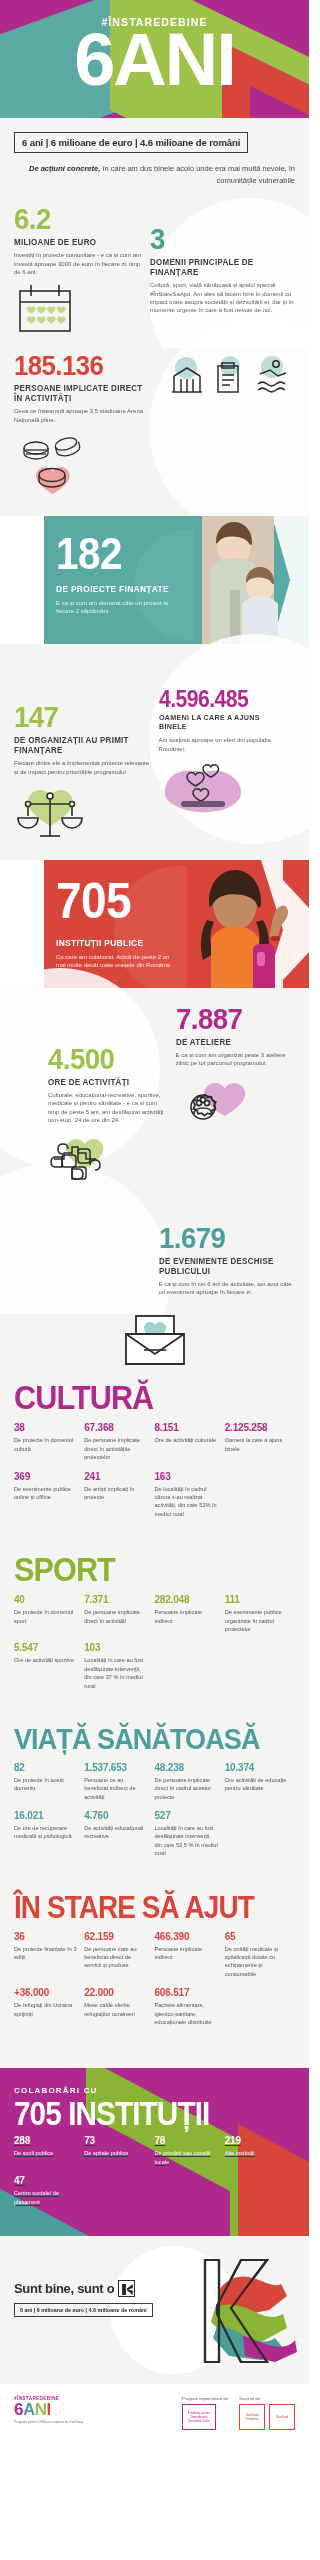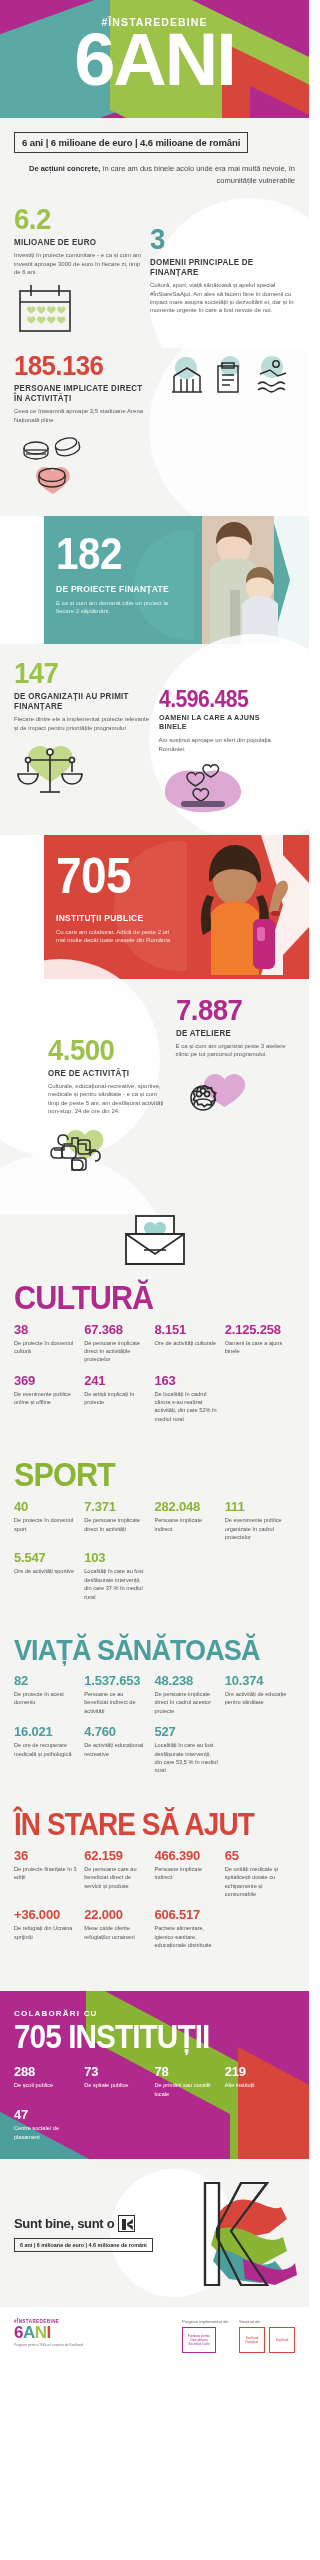--- a/index.html
+++ b/index.html
@@ -61,32 +61,32 @@
   .teal  { color:#4b9e9b; }
   .red   { color:#d8453a; }
   .mag   { color:#b02a8e; }
   .white { color:#ffffff; }
 
   .tagbox {
     border:1px solid #3b3b3b; display:inline-block; padding:4px 7px;
     font-weight:bold; font-size:9.5px; letter-spacing:-0.1px; color:#2c2c2c;
   }
   .lead { font-size:7.5px; line-height:1.55; text-align:right; color:#4a4a4a; }
-  .lead b { color:#2c2c2c; }
+  .lead b { color:#2c2c2c;font-style:italic; }
 
   
   .cat-title {
     font-weight:bold; font-size:30px; line-height:1; letter-spacing:-1px;
     font-family:"Liberation Sans Narrow","Liberation Sans",sans-serif;
     transform:scaleX(0.9); transform-origin:left center;
   }
   .grid { display:flex; flex-wrap:wrap; margin-top:9px; }
   .cell { width:25%; padding-right:7px; margin-bottom:10px; }
   .cell .n {
-    font-weight:bold; font-size:13px; line-height:1;
+    font-weight:bold; font-size:10px; line-height:1;
     font-family:"Liberation Sans Narrow","Liberation Sans",sans-serif;
     letter-spacing:-0.2px;
   }
   .cell .t { font-size:5.6px; line-height:1.5; color:#555; margin-top:3px; }
   .blob {
     position:absolute; border-radius:50%; z-index:0;
   }
 
   
   .photo-band { position:relative; overflow:hidden; display:flex;margin-left:44px; }
@@ -252,21 +252,21 @@
         <path d="M52 66c0-9 6-15 14-15s14 6 14 15c0 4-2 2-3 0-3-5-17-6-22-2-2 2-3 4-3 2z" fill="#8a6a4a"></path>
         <path d="M48 88c4-5 10-8 18-8s14 3 18 8v40H48z" fill="#e4e7ec"></path>
         <rect x="36" y="74" width="10" height="54" fill="#b8bfae"></rect>
       </svg>
     </div>
   </div>
 
   <div class="sec" style="padding:14px 14px 10px;display:flex;gap:8px;position:relative;">
     <div class="blob" style="right:-50px;top:-10px;width:210px;height:210px;background:#ffffff;opacity:.85;"></div>
 
-    <div style="width:50%;position:relative;z-index:2;">
+    <div style="width:50%;position:relative;z-index:2;margin-top:44px;">
       <div class="kpi-num green">147</div>
       <div class="kpi-label">DE ORGANIZAȚII AU PRIMIT FINANȚARE</div>
       <div class="kpi-desc">Fiecare dintre ele a implementat proiecte relevante și de impact pentru prioritățile programului</div>
       <svg width="82" height="62" viewBox="0 0 82 62" style="margin-top:8px;">
         <path d="M14 18c0-6.6 5.4-12 12-12 4.4 0 8.3 2.4 10.4 6C38.5 8.4 42.4 6 46.8 6c6.6 0 12 5.4 12 12 0 12-22.4 24-22.4 24S14 30 14 18z" fill="#c3d98a"></path>
         <g fill="none" stroke="#2c2c2c" stroke-width="1.6">
           <line x1="36" y1="12" x2="36" y2="52"></line>
           <line x1="14" y1="20" x2="58" y2="20"></line>
           <circle cx="36" cy="12" r="3" fill="#fff"></circle>
           <circle cx="14" cy="20" r="2.5" fill="#fff"></circle>
@@ -289,21 +289,21 @@
         <g fill="none" stroke="#2c2c2c" stroke-width="1.5">
           <path d="M28 18c0-2.6 2.1-4.6 4.5-4.6 1.7 0 3.2 1 4 2.3.8-1.3 2.3-2.3 4-2.3 2.4 0 4.5 2 4.5 4.6 0 4.4-8.5 9-8.5 9S28 22.4 28 18z"></path>
           <path d="M44 10c0-2.4 1.9-4.2 4.1-4.2 1.6 0 2.9.9 3.7 2.1.7-1.2 2-2.1 3.6-2.1 2.2 0 4.1 1.8 4.1 4.2 0 4-7.7 8.2-7.7 8.2S44 14 44 10z"></path>
           <path d="M34 34c0-2.4 1.9-4.2 4.1-4.2 1.6 0 2.9.9 3.7 2.1.7-1.2 2-2.1 3.6-2.1 2.2 0 4.1 1.8 4.1 4.2 0 4-7.7 8.2-7.7 8.2S34 38 34 34z"></path>
           <rect x="22" y="42" width="44" height="6" rx="3" fill="#6b5572" stroke="none"></rect>
         </g>
       </svg>
     </div>
   </div>
 
-  <div class="photo-band" style="background:#d8453a;height:144px;">
+  <div class="photo-band" style="background:#d8453a;height:128px;">
     <div class="blob" style="left:70px;top:6px;width:130px;height:130px;background:#dd5348;"></div>
     <div class="pb-left">
       <div class="kpi-num white" style="font-size:50px;">705</div>
       <div class="kpi-label white" style="font-size:9px;margin-top:12px;">INSTITUȚII PUBLICE</div>
       <div class="kpi-desc" style="color:#ffe2df;">Cu care am colaborat. Adică de peste 2 ori mai multe decât toate orașele din România</div>
     </div>
     <div class="pb-right" style="width:122px;">
       <svg viewBox="0 0 122 140" width="122" height="140" preserveAspectRatio="none">
         <rect width="122" height="140" fill="#d8453a"></rect>
         <path d="M74 0h48v140H74l22-70z" fill="#ffffff" opacity="0.92"></path>
@@ -358,20 +358,25 @@
           <circle cx="27" cy="22" r="2.6"></circle>
           <path d="M18 36c0-4 4-6 9-6s9 2 9 6"></path>
         </g>
       </svg>
     </div>
   </div>
 
   <div class="sec" style="padding:2px 14px 18px;display:flex;gap:8px;position:relative;">
     <div class="blob" style="left:-60px;top:-40px;width:230px;height:230px;background:#ffffff;opacity:.8;"></div>
     <div style="width:50%;"></div>
+    <div style="width:50%;position:relative;z-index:2;padding-top:18px;">
+      <div class="kpi-num teal">1.679</div>
+      <div class="kpi-label">DE EVENIMENTE DESCHISE PUBLICULUI</div>
+      <div class="kpi-desc">E ca și cum în cei 6 ani de activitate, am avut câte un eveniment aproape în fiecare zi.</div>
+    </div>
   </div>
 
   <div class="sec" style="padding:0 14px 4px;text-align:center;position:relative;">
     <svg width="66" height="52" viewBox="0 0 66 52" style="margin:0 auto;">
       <rect x="14" y="2" width="38" height="30" fill="#ffffff" stroke="#2c2c2c" stroke-width="1.8"></rect>
       <path d="M22 14c0-3.4 2.8-6 6-6 2.2 0 4.1 1.2 5 3 .9-1.8 2.8-3 5-3 3.2 0 6 2.6 6 6 0 6.4-11 13-11 13S22 20.4 22 14z" fill="#9ed4d0"></path>
       <path d="M4 20h58v30H4z" fill="#ffffff" stroke="#2c2c2c" stroke-width="1.8"></path>
       <path d="M4 20l29 20 29-20" fill="none" stroke="#2c2c2c" stroke-width="1.8"></path>
       <line x1="22" y1="36" x2="44" y2="36" stroke="#2c2c2c" stroke-width="1.6"></line>
     </svg>
@@ -511,21 +516,21 @@
 
   <div style="position:relative;height:168px;background:#b02a8e;overflow:hidden;">
     <div class="fb" style="left:-20px;top:78px;width:180px;height:140px;background:#4b9e9b;transform:skewY(20deg);transform-origin:left top;"></div>
     <div class="fb" style="left:86px;top:-10px;width:260px;height:150px;background:#8ab534;transform:skewY(28deg);transform-origin:left top;"></div>
     <div class="fb" style="left:238px;top:56px;width:140px;height:150px;background:#d8453a;transform:skewY(28deg);transform-origin:left top;"></div>
     <div class="fb" style="left:-20px;top:-10px;width:250px;height:120px;background:#b02a8e;transform:skewY(28deg);transform-origin:left top;"></div>
 
     <div style="position:relative;z-index:4;padding:18px 14px 0;">
       <div style="color:#fff;font-weight:bold;font-size:8px;letter-spacing:1.2px;">COLABORĂRI CU</div>
       <div class="cat-title" style="color:#fff;font-size:33px;margin-top:2px;">705 INSTITUȚII</div>
-      <div class="grid" style="margin-top:12px;">
+      <div class="grid" style="margin-top:6px;text-decoration:underline;">
         <div class="cell">
             <div class="n white">288</div>
             <div class="t" style="color:#fff;">De școli publice</div>
           </div>
         <div class="cell">
             <div class="n white">73</div>
             <div class="t" style="color:#fff;">De spitale publice</div>
           </div>
         <div class="cell">
             <div class="n white">78</div>
@@ -539,21 +544,21 @@
             <div class="n white">47</div>
             <div class="t" style="color:#fff;">Centre sociale/ de plasament</div>
           </div>
       </div>
     </div>
   </div>
 
   <div style="position:relative;background:#f4f4f3;height:148px;overflow:hidden;">
     <div class="blob" style="left:110px;top:10px;width:128px;height:128px;background:#ffffff;"></div>
 
-    <div style="position:absolute;left:14px;top:56px;z-index:3;">
+    <div style="position:absolute;left:14px;top:44px;z-index:3;">
       <div class="sunt">
         <span>Sunt bine, sunt o</span>
         <span class="ok-mark"></span>
       </div>
       <div class="small-tag">6 ani | 6 milioane de euro | 4.6 milioane de români</div>
     </div>
 
     <svg width="98" height="110" viewBox="0 0 98 110" style="position:absolute;right:10px;top:20px;z-index:3;">
       <g fill="none" stroke="#2c2c2c" stroke-width="2.2">
         <path d="M4 4h14v102H4z"></path>

